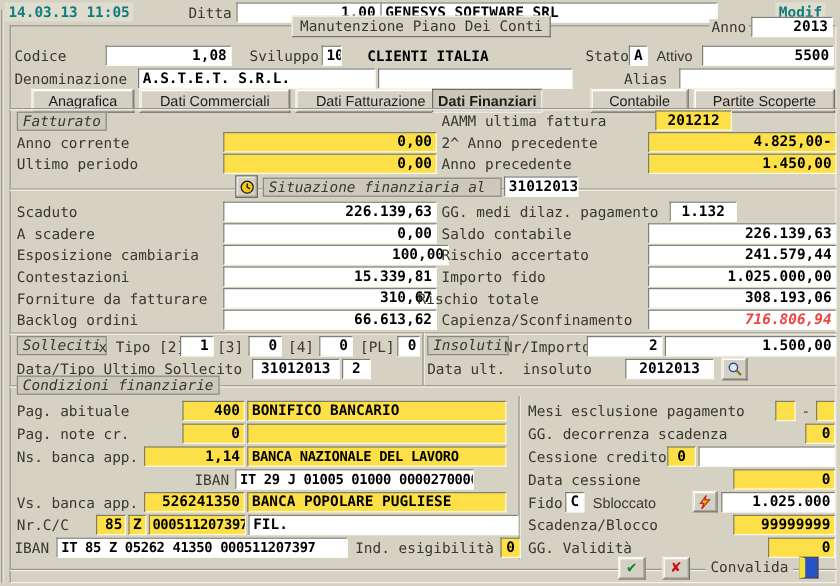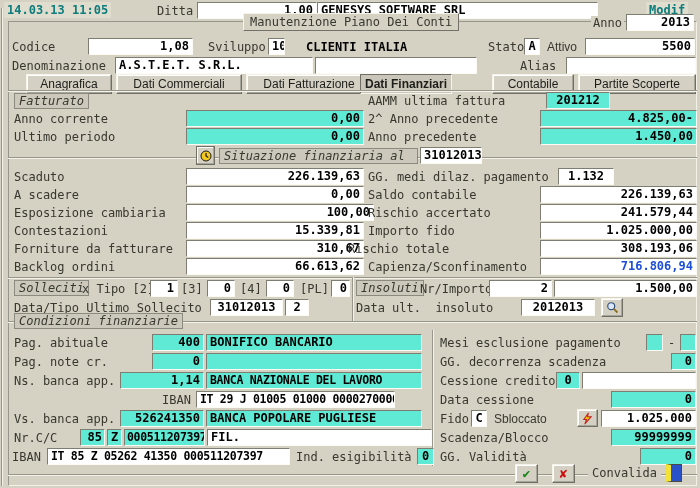--- a/index.html
+++ b/index.html
@@ -11,25 +11,25 @@
   }
   .lbl{position:absolute;white-space:pre;height:15px;line-height:15px;color:#38382f;}
   .val{color:#000;font-weight:bold;}
   .sans{font-family:"Liberation Sans",sans-serif;}
   .teal{color:#0d7c7c;font-weight:bold;}
   .fld{
     position:absolute;height:17px;line-height:15px;box-sizing:border-box;
     background:#fff;border:1px solid;border-color:#7d7d72 #fbfbf3 #fbfbf3 #7d7d72;
     color:#000;font-weight:bold;padding:0 3px;white-space:pre;overflow:hidden;
   }
-  .fld.y{background:#5eead4;}
+  .fld.y{background:#fde047;}
   .fld.r{text-align:right;}
   .fld.c{text-align:center;}
   .fld.sm{font-size:11.5px;letter-spacing:-0.3px;}
-  .fld.green{color:#1d4ed8;}
+  .fld.green{color:#ef4444;font-style:italic;}
   .chip{
     position:absolute;height:16px;line-height:14px;box-sizing:border-box;
     background:#ccc9bc;border:1px solid #8a8a7e;font-style:italic;
     padding:0 4px;color:#38382f;white-space:pre;
   }
   .raised{
     position:absolute;background:#d5d1c3;box-sizing:border-box;
     border:1px solid;border-color:#f6f3ea #72726a #72726a #f6f3ea;
     padding:1px 6px;color:#38382f;white-space:pre;
   }

